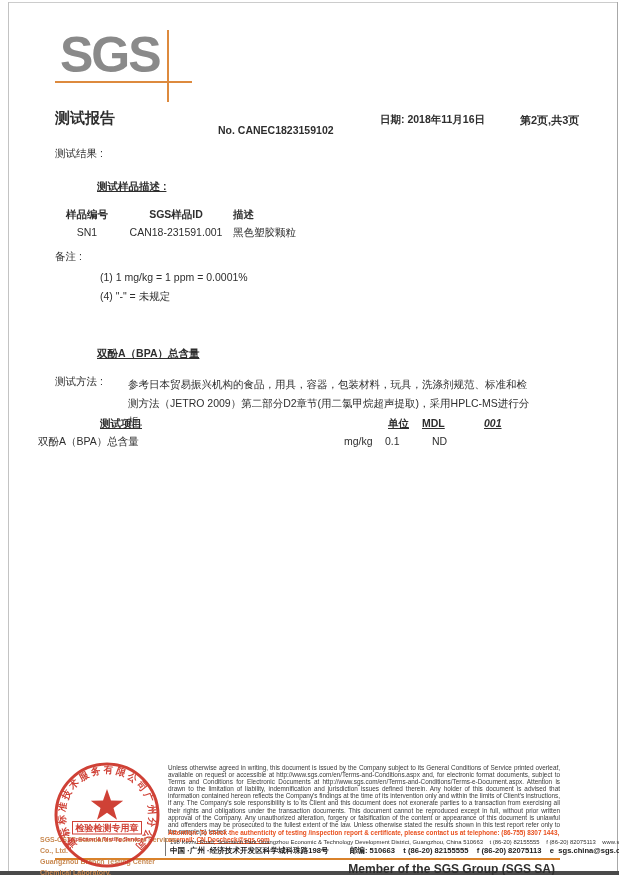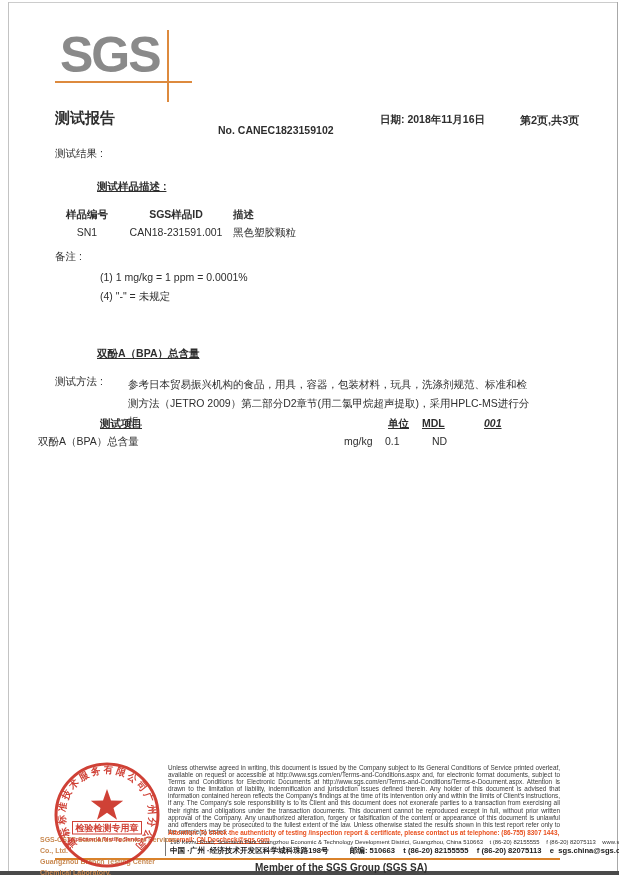--- a/index.html
+++ b/index.html
@@ -63,22 +63,22 @@
   .legal { position:absolute; left:168px; top:6px; width:392px; font-size:6.4px;
            line-height:7.1px; color:#3a3a3a; text-align:justify; }
   .attention { position:absolute; left:168px; top:71px; width:392px; font-size:6.4px;
                line-height:7.2px; color:#e8501e; font-weight:bold; }
   .attention .email { text-decoration:underline; }
   .addresses { position:absolute; left:165px; top:80px; width:400px;
                border-left:1px solid #777; padding-left:4px; }
   .addr-en { font-size:5.9px; color:#333; white-space:pre; line-height:8px; }
   .addr-cn { font-size:7.6px; color:#222; font-weight:600; white-space:pre; line-height:10px; }
   .orange-rule { position:absolute; left:55px; top:100px; width:505px; height:2px; background:#d9822b; }
-  .member { position:absolute; left:255px; top:104px; width:300px; 
-            font-size:10px; font-weight:bold; color:#2f2f2f; }
+  .member { position:absolute; left:255px; top:104px; width:300px; text-align:right;
+            font-size:12px; font-weight:bold; color:#2f2f2f; }
 </style>
 </head>
 <body>
 
 <div class="page">
 
   <div class="edge-top"></div>
   <div class="edge-left"></div>
   <div class="edge-right"></div>
   <div class="edge-bottom"></div>

